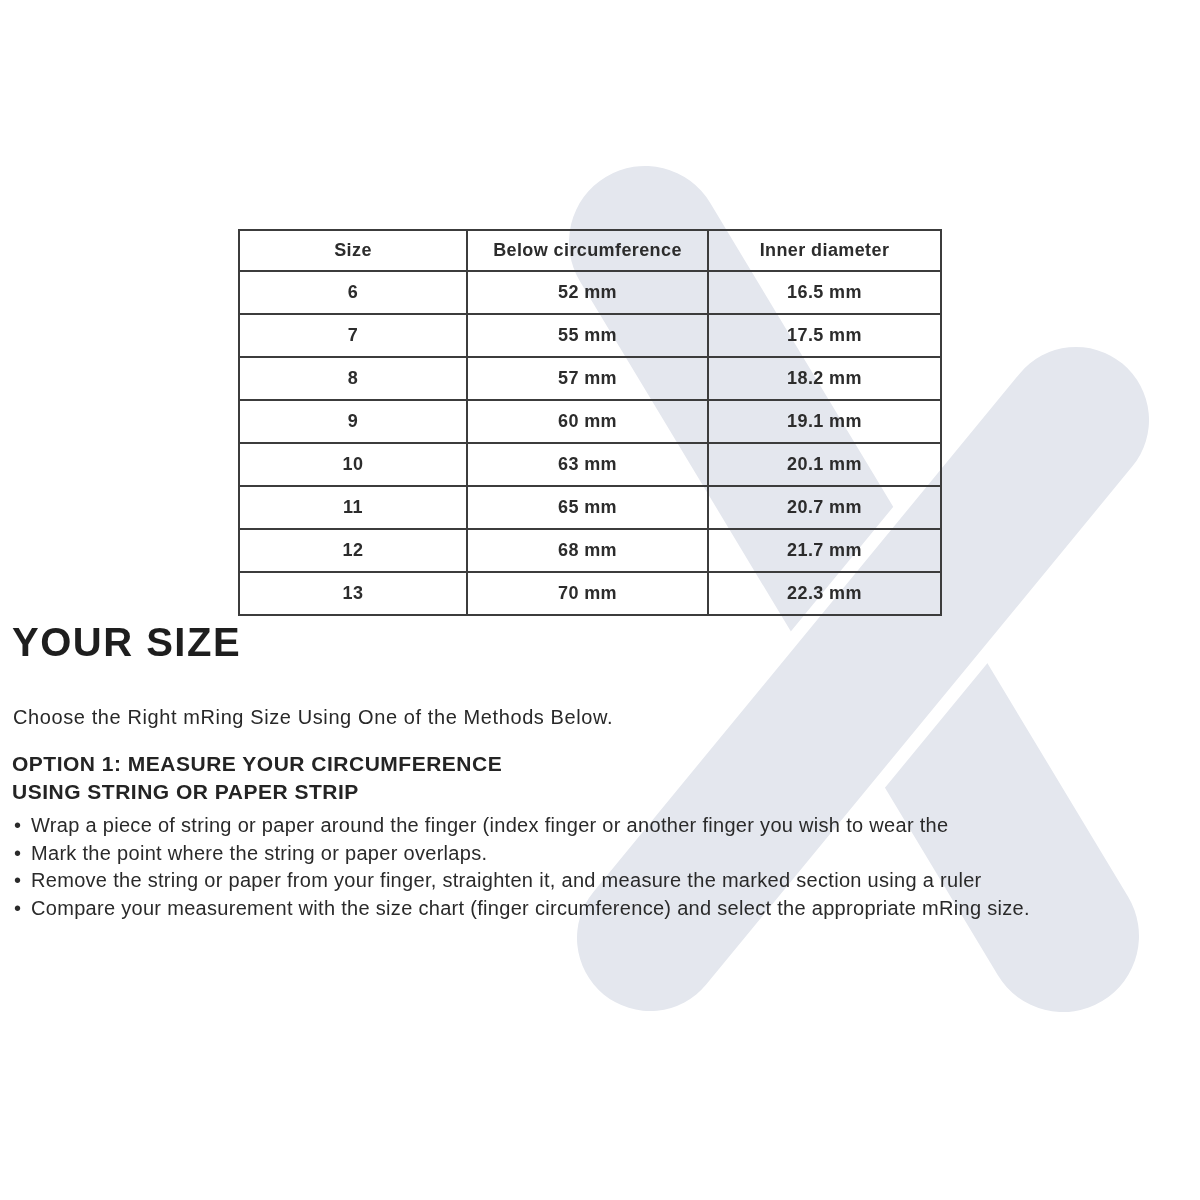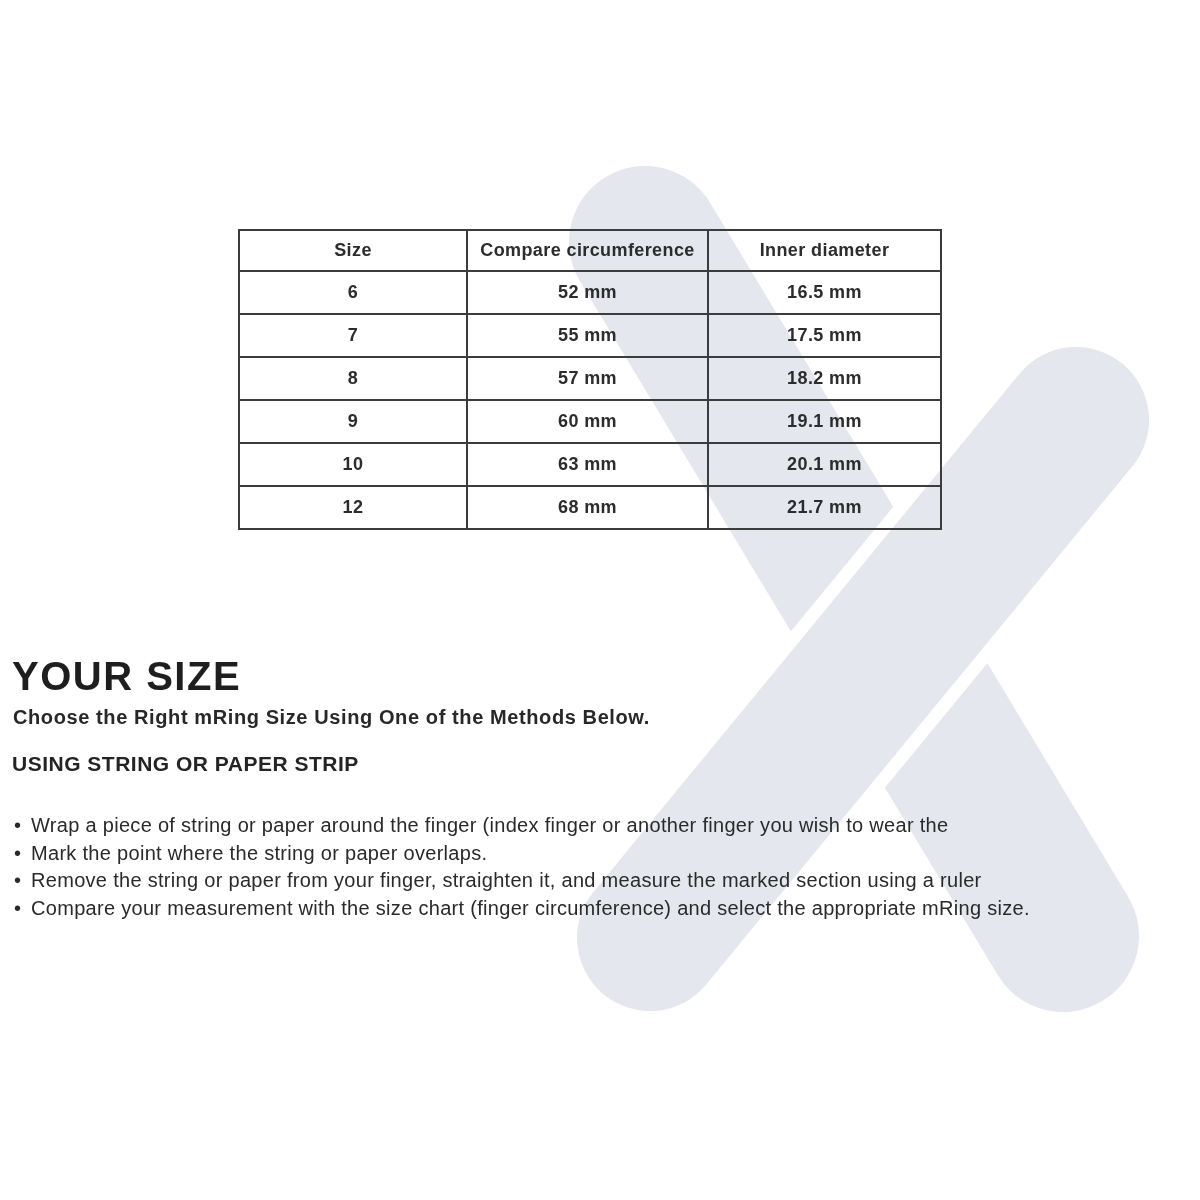--- a/index.html
+++ b/index.html
@@ -46,32 +46,32 @@
     letter-spacing: 0.4px;
     padding: 0;
     background: transparent;
   }
   table.size-table th { height: 39px; }
   table.size-table td { height: 41px; }
 
   
   .your-size-title {
     position: absolute;
-    left: 12px; top: 654px;
+    left: 12px; top: 620px;
     font-size: 40px;
     font-weight: 700;
     letter-spacing: 1.5px;
     color: #1e1e1e;
     white-space: nowrap;
   }
   .your-size-subtitle {
     position: absolute;
     left: 13px; top: 706px;
     font-size: 20px;
-    font-weight: 700;
+    font-weight: 400;
     letter-spacing: 0.6px;
     color: #282828;
     white-space: nowrap;
   }
   .option-heading {
     position: absolute;
     left: 12px; top: 750px;
     font-size: 21px;
     font-weight: 700;
     letter-spacing: 0.5px;
@@ -115,21 +115,21 @@
 
     <table class="size-table">
       <colgroup>
           <col class="c1">
           <col class="c2">
           <col class="c3">
         </colgroup>
       <thead>
         <tr>
           <th>Size</th>
-          <th>Compare circumference</th>
+          <th>Below circumference</th>
           <th>Inner diameter</th>
         </tr>
       </thead>
       <tbody id="size-table-body">
           <tr>
             <td>6</td>
             <td>52 mm</td>
             <td>16.5 mm</td>
           </tr>
           <tr>
@@ -146,31 +146,42 @@
             <td>9</td>
             <td>60 mm</td>
             <td>19.1 mm</td>
           </tr>
           <tr>
             <td>10</td>
             <td>63 mm</td>
             <td>20.1 mm</td>
           </tr>
           <tr>
+            <td>11</td>
+            <td>65 mm</td>
+            <td>20.7 mm</td>
+          </tr>
+          <tr>
             <td>12</td>
             <td>68 mm</td>
             <td>21.7 mm</td>
           </tr>
+          <tr>
+            <td>13</td>
+            <td>70 mm</td>
+            <td>22.3 mm</td>
+          </tr>
         </tbody>
     </table>
 
     <div class="your-size-title">YOUR SIZE</div>
     <div class="your-size-subtitle">Choose the Right mRing Size Using One of the Methods Below.</div>
 
     <div class="option-heading">
+      <div>OPTION 1: MEASURE YOUR CIRCUMFERENCE</div>
       <div>USING STRING OR PAPER STRIP</div>
     </div>
 
     <div class="bullets" id="bullet-list">
         <div class="bullet-item">
           <span class="dot">•</span>
           <div class="first-line">Wrap a piece of string or paper around the finger (index finger or another finger you wish to wear the</div>
         </div>
         <div class="bullet-item">
           <span class="dot">•</span>

